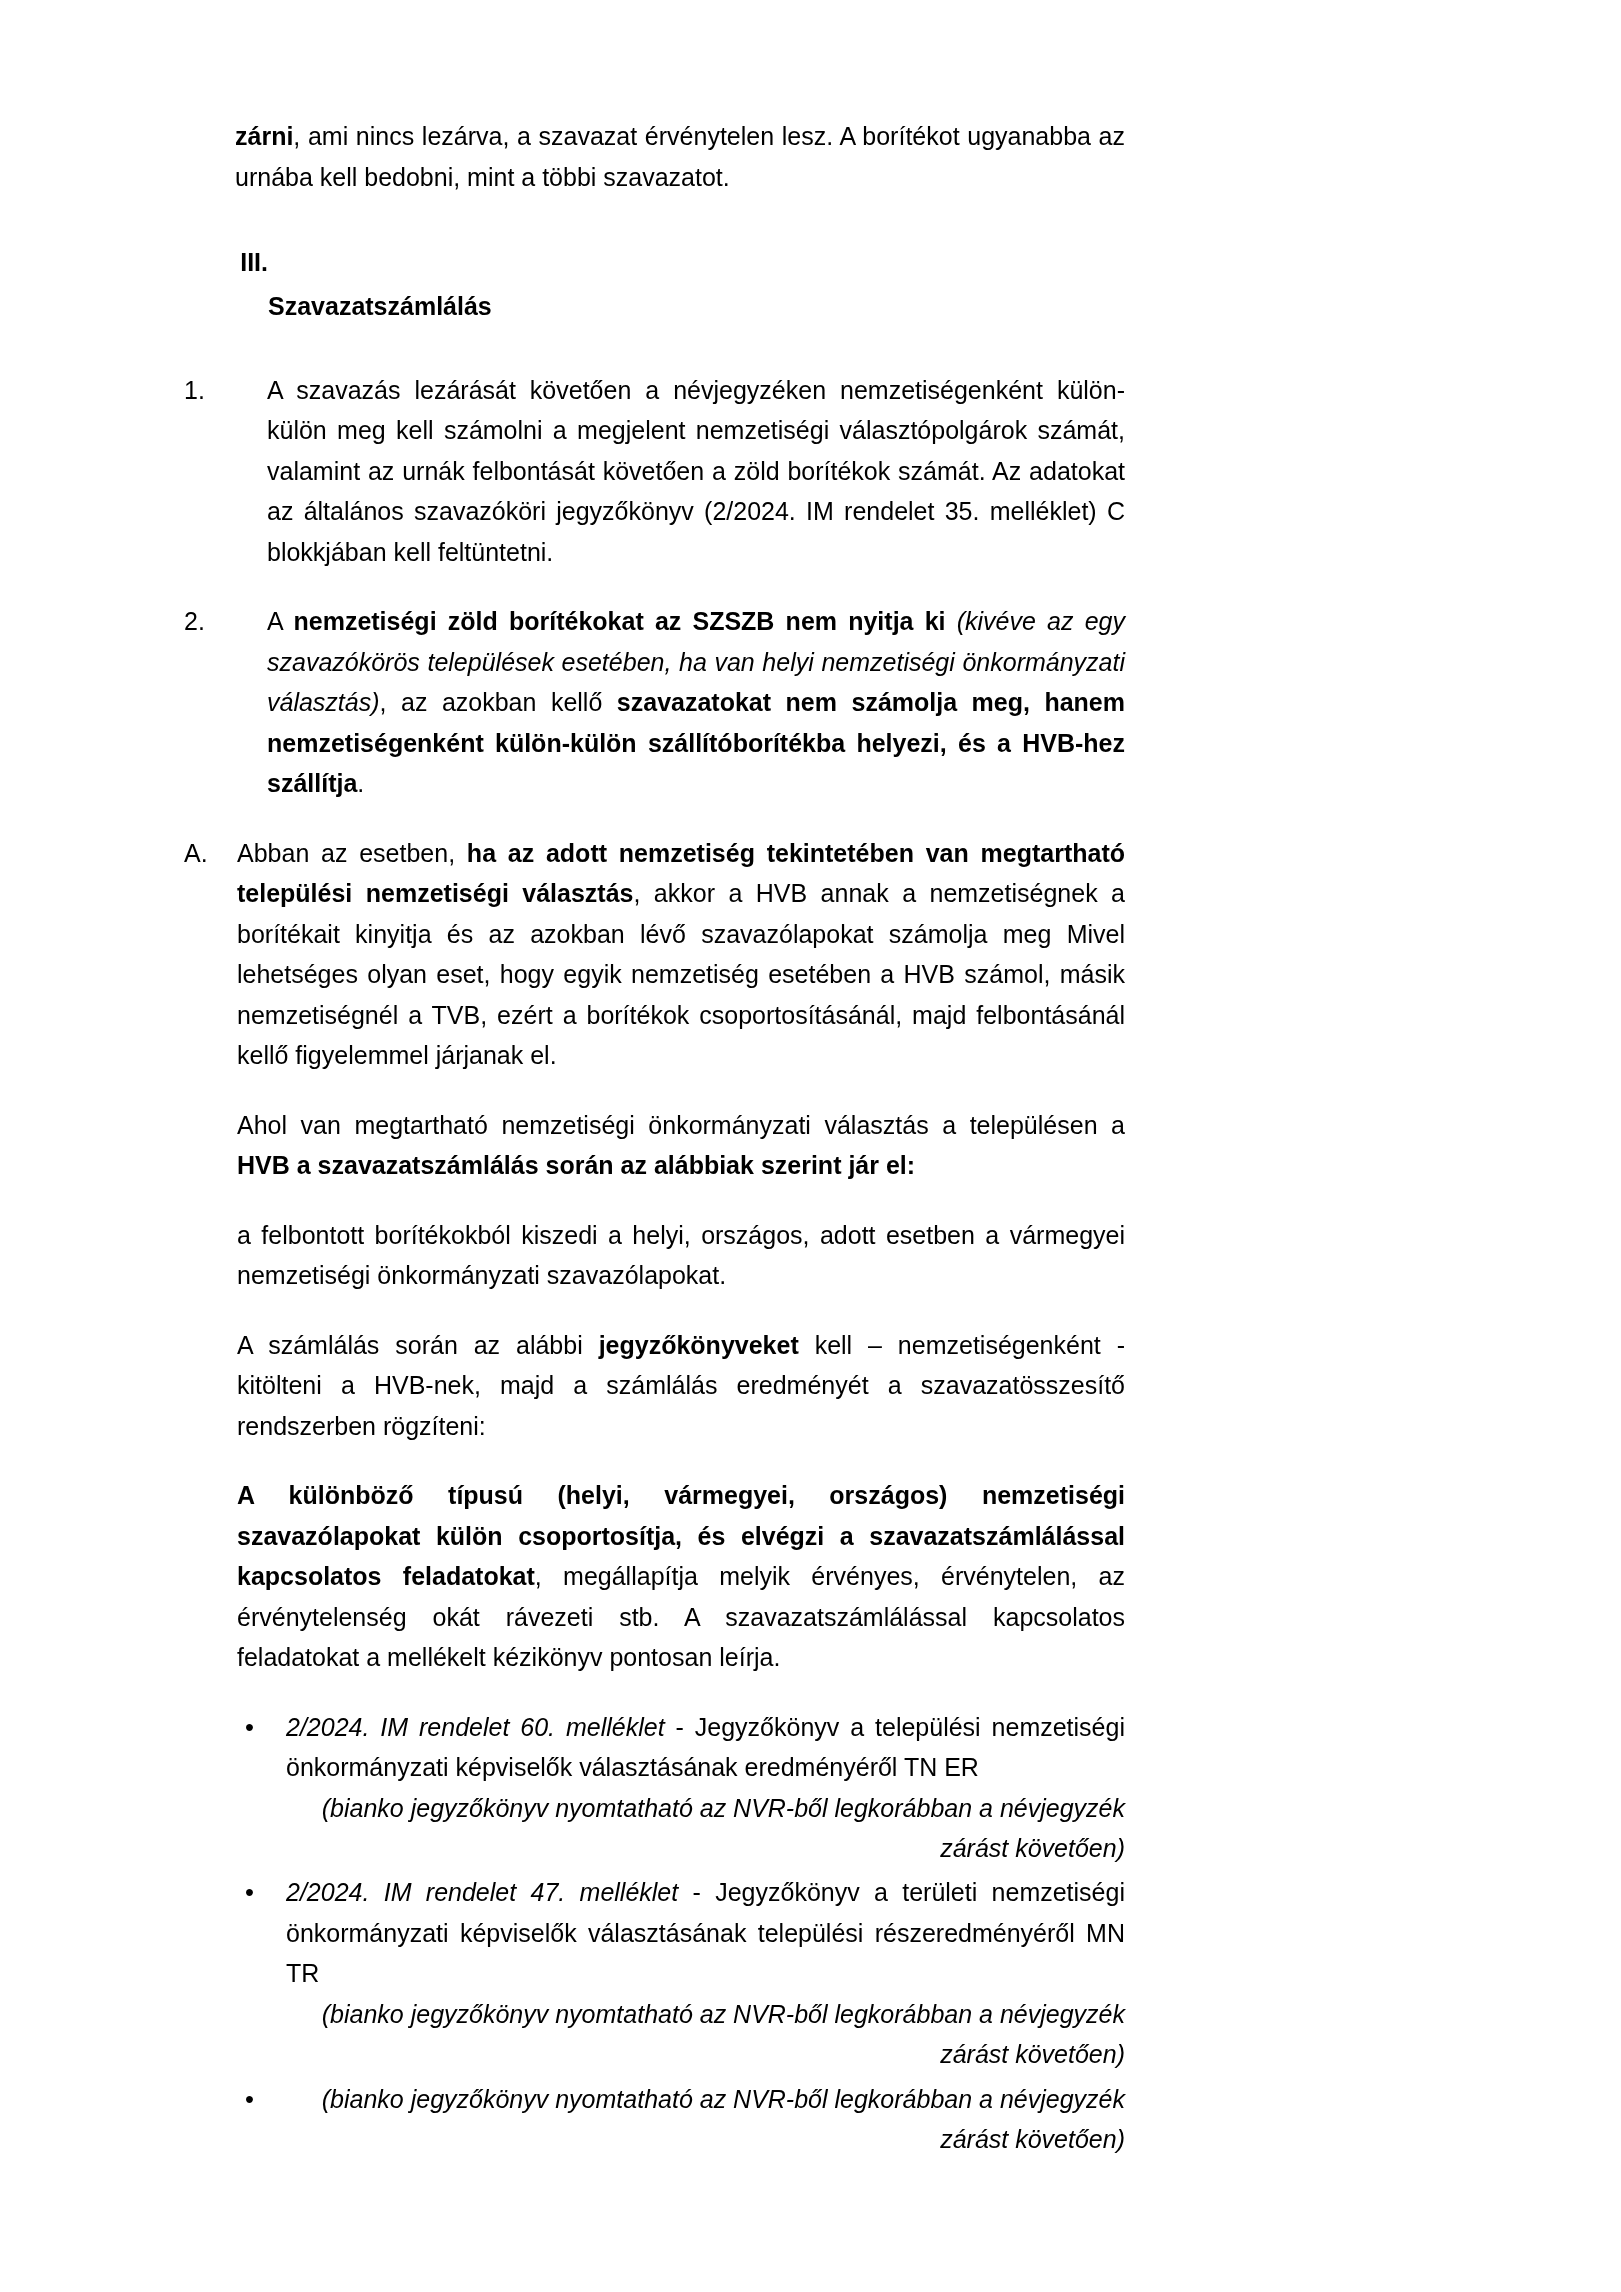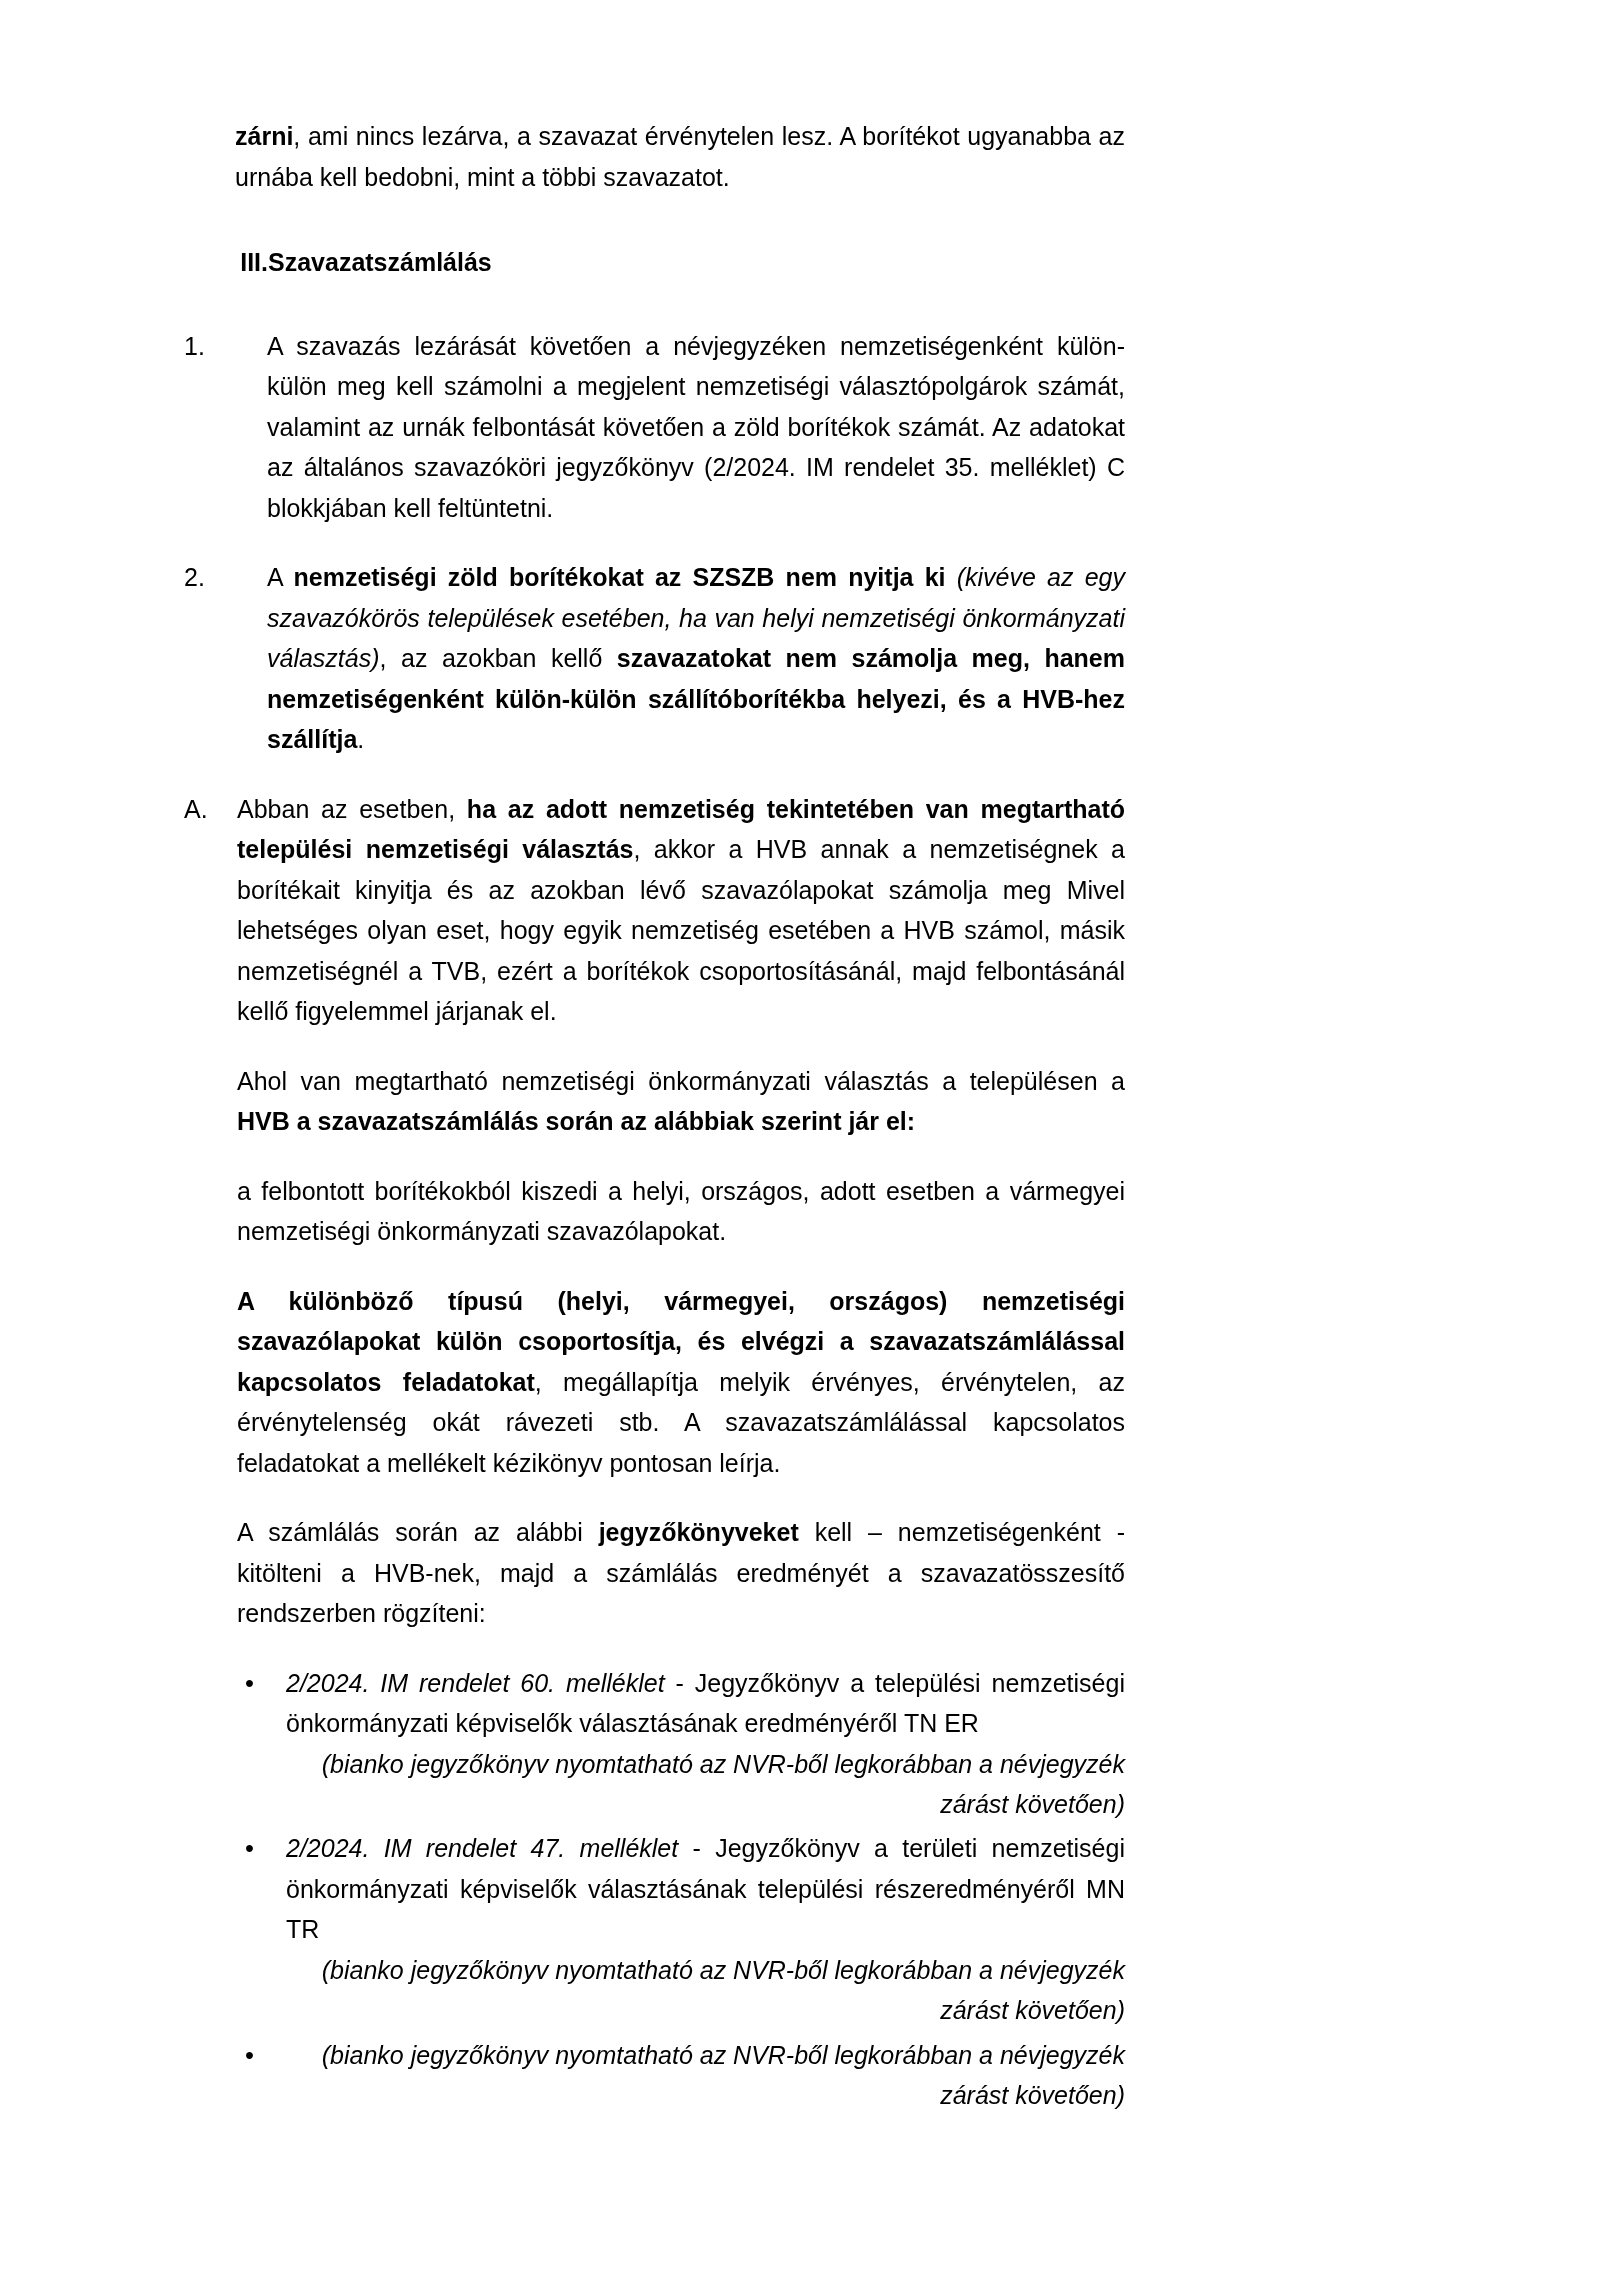--- a/index.html
+++ b/index.html
@@ -41,21 +41,21 @@
     margin: 0 0 43px 0;
     padding-left: 0;
     display: flex;
     text-align: left;
   }
   .roman-heading .num {
     width: 84px;
     flex: 0 0 84px;
     text-align: right;
   }
-  .roman-heading .txt { flex: 1 1 auto; }
+  .roman-heading .txt { flex: 1 1 auto; margin-top: 44px; }
 
   
   .numlist { margin: 0; padding: 0; list-style: none; }
   .numitem {
     display: flex;
     margin: 0 0 29px 0;
   }
   .numitem .marker {
     flex: 0 0 51px;
     width: 51px;
@@ -133,23 +133,23 @@
       <li class="alphaitem">
         <span class="marker">A.</span>
         <div class="body">
 
           <p class="para"><span>Abban az esetben, </span><b>ha az adott nemzetiség tekintetében van megtartható települési nemzetiségi választás</b><span>, akkor a HVB annak a nemzetiségnek a borítékait kinyitja és az azokban lévő szavazólapokat számolja meg Mivel lehetséges olyan eset, hogy egyik nemzetiség esetében a HVB számol, másik nemzetiségnél a TVB, ezért a borítékok csoportosításánál, majd felbontásánál kellő figyelemmel járjanak el.</span></p>
 
           <p class="para"><span>Ahol van megtartható nemzetiségi önkormányzati választás a településen a </span><b>HVB a szavazatszámlálás során az alábbiak szerint jár el:</b></p>
 
           <p class="para">a felbontott borítékokból kiszedi a helyi, országos, adott esetben a vármegyei nemzetiségi önkormányzati szavazólapokat.</p>
 
+          <p class="para"><span>A számlálás során az alábbi </span><b>jegyzőkönyveket</b><span> kell – nemzetiségenként - kitölteni a HVB-nek, majd a számlálás eredményét a szavazatösszesítő rendszerben rögzíteni:</span></p>
+
           <p class="para"><b>A különböző típusú (helyi, vármegyei, országos) nemzetiségi szavazólapokat külön csoportosítja, és elvégzi a szavazatszámlálással kapcsolatos feladatokat</b><span>, megállapítja melyik érvényes, érvénytelen, az érvénytelenség okát rávezeti stb. A szavazatszámlálással kapcsolatos feladatokat a mellékelt kézikönyv pontosan leírja.</span></p>
-
-          <p class="para"><span>A számlálás során az alábbi </span><b>jegyzőkönyveket</b><span> kell – nemzetiségenként - kitölteni a HVB-nek, majd a számlálás eredményét a szavazatösszesítő rendszerben rögzíteni:</span></p>
 
         </div>
       </li>
     </ol>
 
     <ul class="bullets">
 
       <li class="bulitem">
         <span class="dot">•</span>
         <div class="body">

